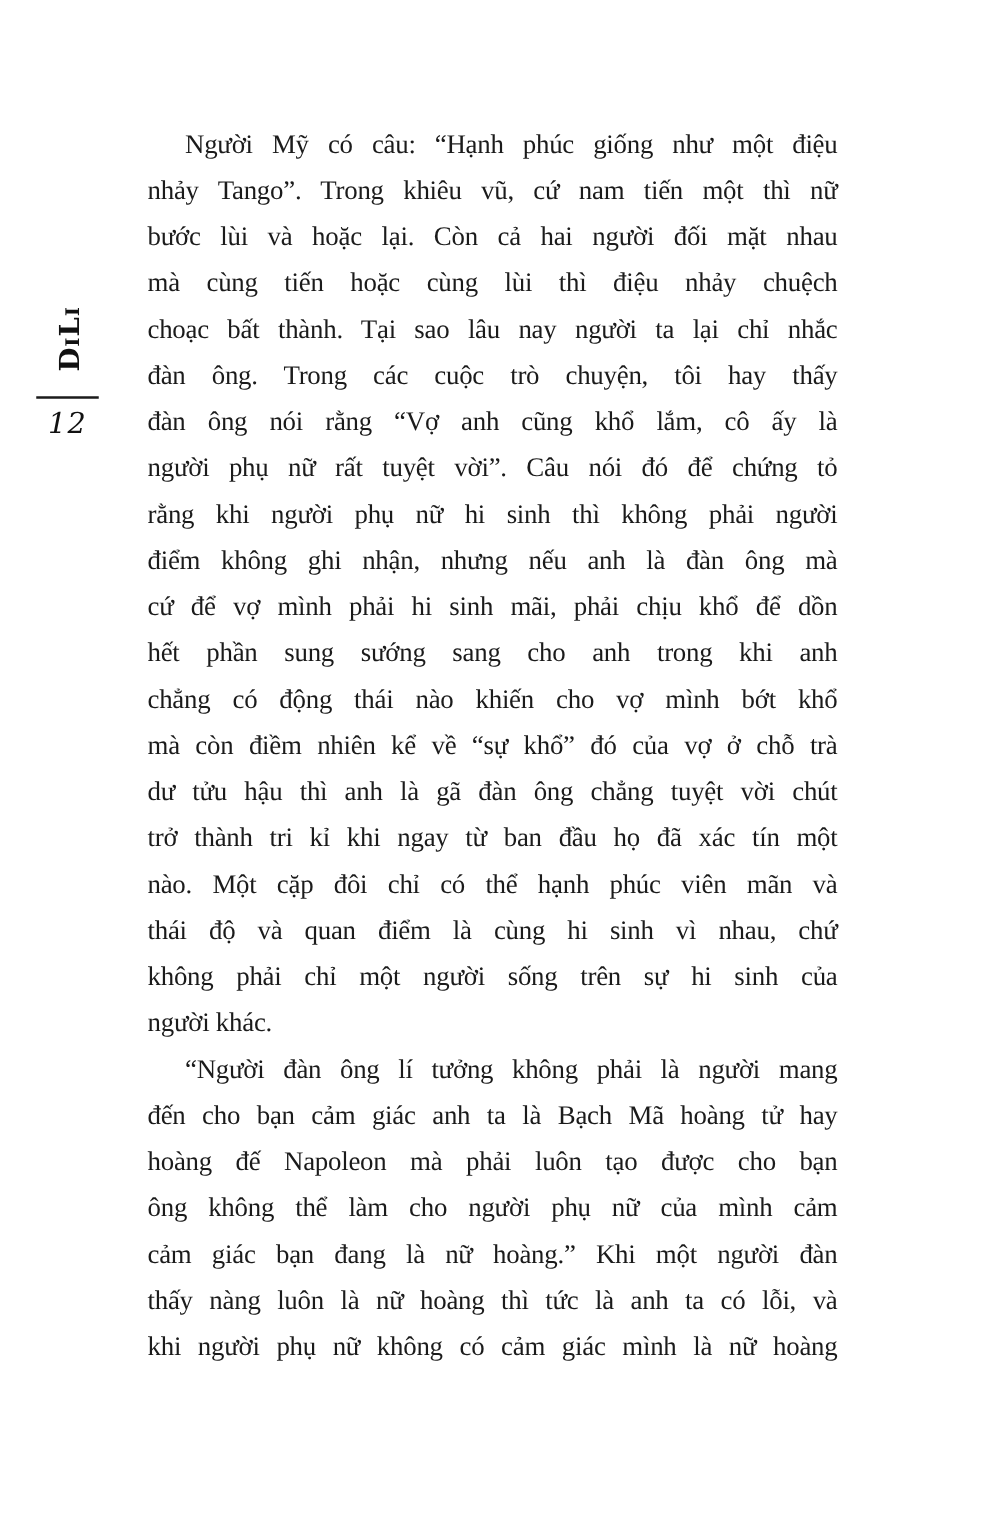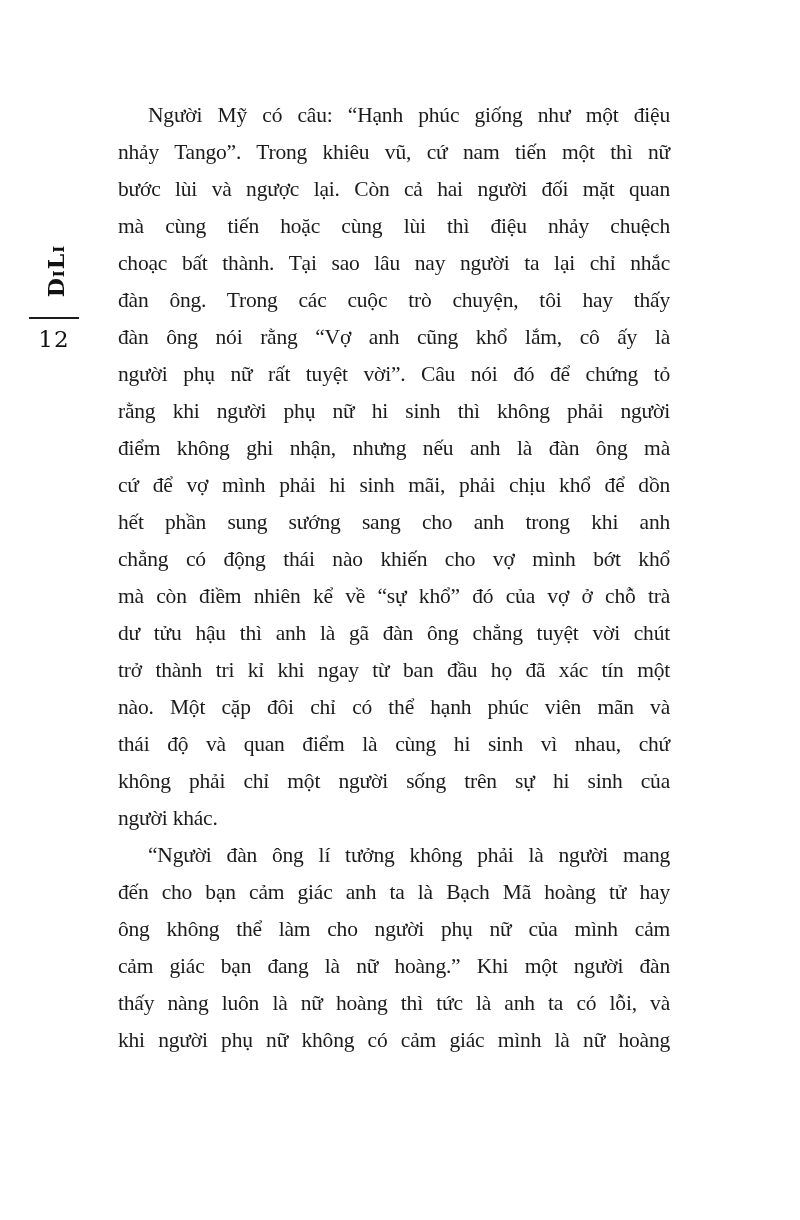--- a/index.html
+++ b/index.html
@@ -36,20 +36,21 @@
     background: #1b1b1b;
   }
   .page-number {
     position: absolute;
     left: 23px; top: 326px;
     width: 62px;
     text-align: center;
     font-size: 23px;
     letter-spacing: 1px;
     color: #111111;
+    font-style: italic;
   }
 
   
   .text-block {
     position: absolute;
     left: 118px; top: 97px;
     width: 552px;
     font-size: 21.5px;
     line-height: 37px;
     letter-spacing: -0.2px;
@@ -74,21 +75,21 @@
   <div class="sidebar-label">DiLi</div>
 
   <div class="sidebar-rule"></div>
 
   <div class="page-number">12</div>
 
   <div class="text-block">
       <div class="para">
         <div class="line indent">Người Mỹ có câu: “Hạnh phúc giống như một điệu</div>
         <div class="line">nhảy Tango”. Trong khiêu vũ, cứ nam tiến một thì nữ</div>
-        <div class="line">bước lùi và ngược lại. Còn cả hai người đối mặt quan</div>
+        <div class="line">bước lùi và hoặc lại. Còn cả hai người đối mặt nhau</div>
         <div class="line">mà cùng tiến hoặc cùng lùi thì điệu nhảy chuệch</div>
         <div class="line">choạc bất thành. Tại sao lâu nay người ta lại chỉ nhắc</div>
         <div class="line">đàn ông. Trong các cuộc trò chuyện, tôi hay thấy</div>
         <div class="line">đàn ông nói rằng “Vợ anh cũng khổ lắm, cô ấy là</div>
         <div class="line">người phụ nữ rất tuyệt vời”. Câu nói đó để chứng tỏ</div>
         <div class="line">rằng khi người phụ nữ hi sinh thì không phải người</div>
         <div class="line">điểm không ghi nhận, nhưng nếu anh là đàn ông mà</div>
         <div class="line">cứ để vợ mình phải hi sinh mãi, phải chịu khổ để dồn</div>
         <div class="line">hết phần sung sướng sang cho anh trong khi anh</div>
         <div class="line">chẳng có động thái nào khiến cho vợ mình bớt khổ</div>
@@ -96,20 +97,21 @@
         <div class="line">dư tửu hậu thì anh là gã đàn ông chẳng tuyệt vời chút</div>
         <div class="line">trở thành tri kỉ khi ngay từ ban đầu họ đã xác tín một</div>
         <div class="line">nào. Một cặp đôi chỉ có thể hạnh phúc viên mãn và</div>
         <div class="line">thái độ và quan điểm là cùng hi sinh vì nhau, chứ</div>
         <div class="line">không phải chỉ một người sống trên sự hi sinh của</div>
         <div class="line last-plain">người khác.</div>
       </div>
       <div class="para">
         <div class="line indent">“Người đàn ông lí tưởng không phải là người mang</div>
         <div class="line">đến cho bạn cảm giác anh ta là Bạch Mã hoàng tử hay</div>
+        <div class="line">hoàng đế Napoleon mà phải luôn tạo được cho bạn</div>
         <div class="line">ông không thể làm cho người phụ nữ của mình cảm</div>
         <div class="line">cảm giác bạn đang là nữ hoàng.” Khi một người đàn</div>
         <div class="line">thấy nàng luôn là nữ hoàng thì tức là anh ta có lỗi, và</div>
         <div class="line">khi người phụ nữ không có cảm giác mình là nữ hoàng</div>
       </div>
     </div>
 
 </div>
 
 </body></html>

